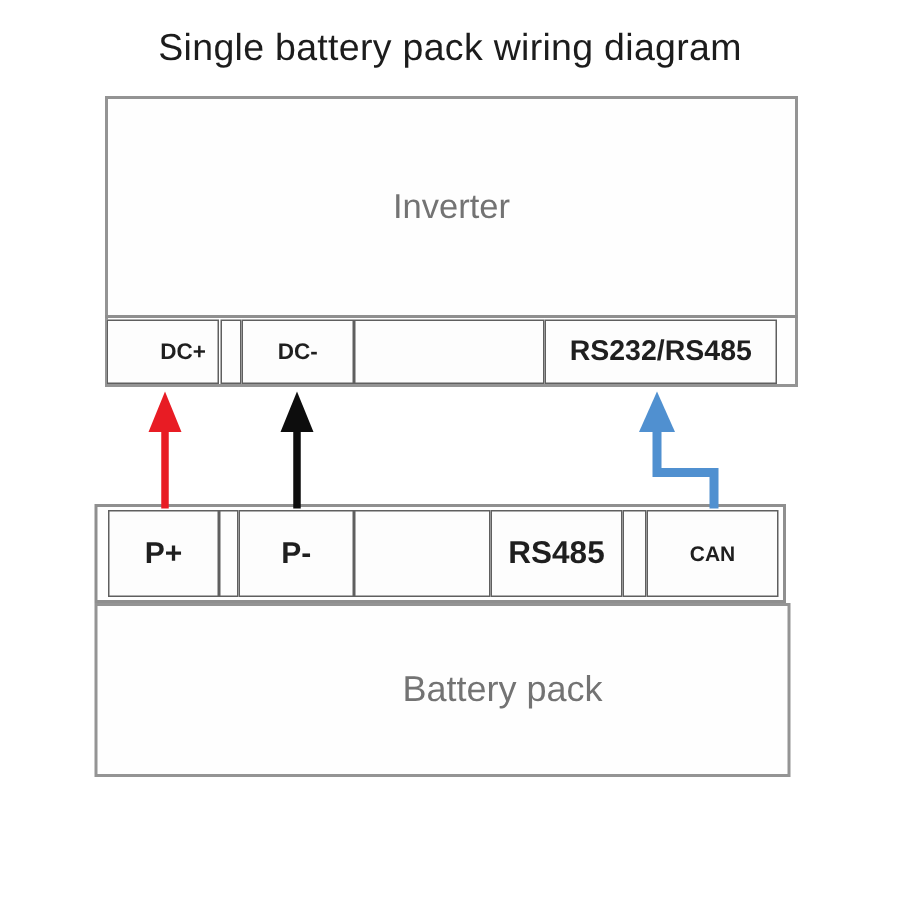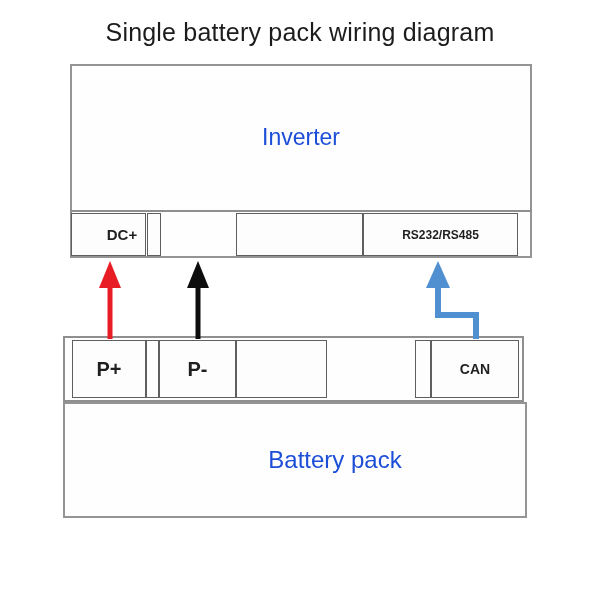--- a/index.html
+++ b/index.html
@@ -32,21 +32,21 @@
     position: absolute;
     box-sizing: border-box;
     background: #fefefe;
     border: 2px solid #949494;
   }
   .box-label {
     position: absolute;
     display: flex;
     align-items: center;
     justify-content: center;
-    color: #1d4ed8;
+    color: #737373;
   }
   .inverter-box   { left: 70px; top: 64px;  width: 462px; height: 194px; }
   .inverter-label { left: 70px; top: 64px;  width: 462px; height: 146px; font-size: 23px; }
   .inverter-row-line {
     position: absolute;
     left: 70px; top: 210px; width: 462px; height: 0;
     border-top: 2px solid #8f8f8f;
   }
   .battery-row  { left: 63px; top: 336px; width: 461px; height: 66px; border: 2px solid #8f8f8f; }
   .battery-box  { left: 63px; top: 402px; width: 464px; height: 116px; }
@@ -61,21 +61,21 @@
     justify-content: center;
     color: #1f1f1f;
     font-weight: 600;
   }
   
   .inv-cell { top: 213px; height: 43px; font-size: 15px; }
   .inv-dc-plus  { left: 71px;  width: 75px; padding-left: 27px; }
   .inv-spacer   { left: 147px; width: 14px; }
   .inv-dc-minus { left: 161px; width: 75px; }
   .inv-blank    { left: 236px; width: 127px; }
-  .inv-comm     { left: 363px; width: 155px; font-size: 12px; }
+  .inv-comm     { left: 363px; width: 155px; font-size: 19px; }
   
   .bat-cell { top: 340px; height: 58px; font-size: 20px; }
   .bat-p-plus  { left: 72px;  width: 74px; }
   .bat-spacer1 { left: 146px; width: 13px; }
   .bat-p-minus { left: 159px; width: 77px; }
   .bat-blank   { left: 236px; width: 91px; }
   .bat-rs485   { left: 327px; width: 88px; font-size: 21px; }
   .bat-spacer2 { left: 415px; width: 16px; }
   .bat-can     { left: 431px; width: 88px; font-size: 14px; }
   .arrow-layer {
@@ -90,28 +90,30 @@
 
 <div class="canvas">
 
   <div class="title">Single battery pack wiring diagram</div>
 
   <div class="box inverter-box"></div>
   <div class="box-label inverter-label">Inverter</div>
   <div class="inverter-row-line"></div>
   <div class="cell inv-cell inv-dc-plus">DC+</div>
   <div class="cell inv-cell inv-spacer"></div>
+  <div class="cell inv-cell inv-dc-minus">DC-</div>
   <div class="cell inv-cell inv-blank"></div>
   <div class="cell inv-cell inv-comm">RS232/RS485</div>
 
   <div class="box battery-row"></div>
   <div class="cell bat-cell bat-p-plus">P+</div>
   <div class="cell bat-cell bat-spacer1"></div>
   <div class="cell bat-cell bat-p-minus">P-</div>
   <div class="cell bat-cell bat-blank"></div>
+  <div class="cell bat-cell bat-rs485">RS485</div>
   <div class="cell bat-cell bat-spacer2"></div>
   <div class="cell bat-cell bat-can">CAN</div>
   <div class="box battery-box"></div>
   <div class="box-label battery-label">Battery pack</div>
 
   <svg class="arrow-layer" viewBox="0 0 600 600" xmlns="http://www.w3.org/2000/svg">
 
     <g>
       <line x1="110" y1="285" x2="110" y2="339" stroke-width="5" stroke="#e81c24"></line>
       <polygon points="110,261 99,288 121,288" fill="#e81c24"></polygon>

